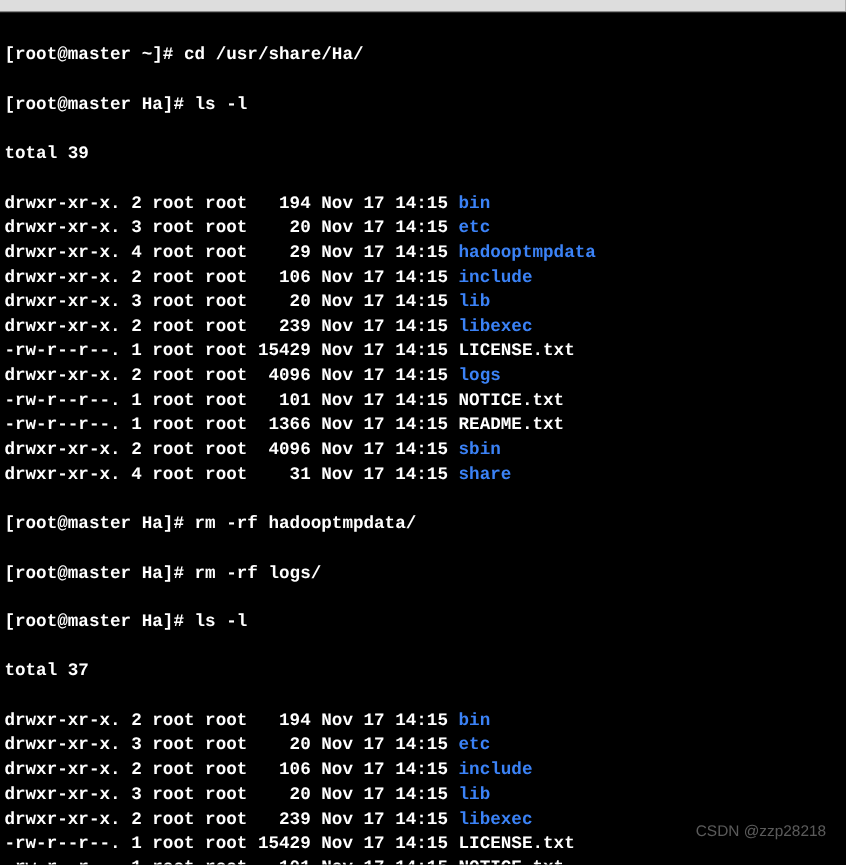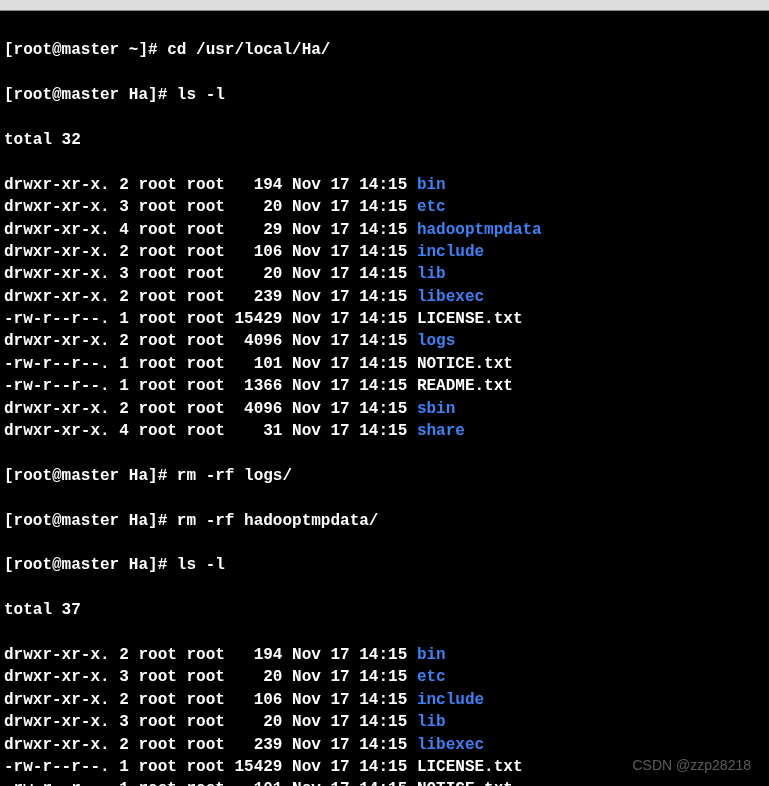--- a/index.html
+++ b/index.html
@@ -17,43 +17,43 @@
   }
   .terminal {
     padding: 6px 4px;
     white-space: pre;
   }
   .dir-color { color: #3b82f6; }
   .file-color { color: #fff; }
   .watermark {
     position: absolute;
     right: 18px;
-    bottom: 10px;
+    bottom: 20px;
     color: rgba(200,200,200,0.45);
     font-family: Arial, sans-serif;
     font-size: 14px;
     font-weight: normal;
   }
   .line { display: block; }
   .topbar {
     height: 10px;
     background: #ddd;
     border-bottom: 1px solid #888;
   }
 </style>
 </head>
 <body>
 
 <div class="topbar"></div>
 <div class="terminal">
-<span class="line">[root@master ~]# cd /usr/local/Ha/</span>
+<span class="line">[root@master ~]# cd /usr/share/Ha/</span>
 <span class="line">[root@master Ha]# ls -l</span>
-<span class="line">total 32</span>
+<span class="line">total 39</span>
 <div id="listing1"><span class="line"><span>drwxr-xr-x. 2 root root   194 Nov 17 14:15 </span><span class="dir-color">bin</span></span><span class="line"><span>drwxr-xr-x. 3 root root    20 Nov 17 14:15 </span><span class="dir-color">etc</span></span><span class="line"><span>drwxr-xr-x. 4 root root    29 Nov 17 14:15 </span><span class="dir-color">hadooptmpdata</span></span><span class="line"><span>drwxr-xr-x. 2 root root   106 Nov 17 14:15 </span><span class="dir-color">include</span></span><span class="line"><span>drwxr-xr-x. 3 root root    20 Nov 17 14:15 </span><span class="dir-color">lib</span></span><span class="line"><span>drwxr-xr-x. 2 root root   239 Nov 17 14:15 </span><span class="dir-color">libexec</span></span><span class="line"><span>-rw-r--r--. 1 root root 15429 Nov 17 14:15 </span><span class="file-color">LICENSE.txt</span></span><span class="line"><span>drwxr-xr-x. 2 root root  4096 Nov 17 14:15 </span><span class="dir-color">logs</span></span><span class="line"><span>-rw-r--r--. 1 root root   101 Nov 17 14:15 </span><span class="file-color">NOTICE.txt</span></span><span class="line"><span>-rw-r--r--. 1 root root  1366 Nov 17 14:15 </span><span class="file-color">README.txt</span></span><span class="line"><span>drwxr-xr-x. 2 root root  4096 Nov 17 14:15 </span><span class="dir-color">sbin</span></span><span class="line"><span>drwxr-xr-x. 4 root root    31 Nov 17 14:15 </span><span class="dir-color">share</span></span></div>
+<span class="line">[root@master Ha]# rm -rf hadooptmpdata/</span>
 <span class="line">[root@master Ha]# rm -rf logs/</span>
-<span class="line">[root@master Ha]# rm -rf hadooptmpdata/</span>
 <span class="line">[root@master Ha]# ls -l</span>
 <span class="line">total 37</span>
 <div id="listing2"><span class="line"><span>drwxr-xr-x. 2 root root   194 Nov 17 14:15 </span><span class="dir-color">bin</span></span><span class="line"><span>drwxr-xr-x. 3 root root    20 Nov 17 14:15 </span><span class="dir-color">etc</span></span><span class="line"><span>drwxr-xr-x. 2 root root   106 Nov 17 14:15 </span><span class="dir-color">include</span></span><span class="line"><span>drwxr-xr-x. 3 root root    20 Nov 17 14:15 </span><span class="dir-color">lib</span></span><span class="line"><span>drwxr-xr-x. 2 root root   239 Nov 17 14:15 </span><span class="dir-color">libexec</span></span><span class="line"><span>-rw-r--r--. 1 root root 15429 Nov 17 14:15 </span><span class="file-color">LICENSE.txt</span></span><span class="line"><span>-rw-r--r--. 1 root root   101 Nov 17 14:15 </span><span class="file-color">NOTICE.txt</span></span></div>
 
 </div>
 
 <div class="watermark">CSDN @zzp28218</div>
 
 </body></html>

